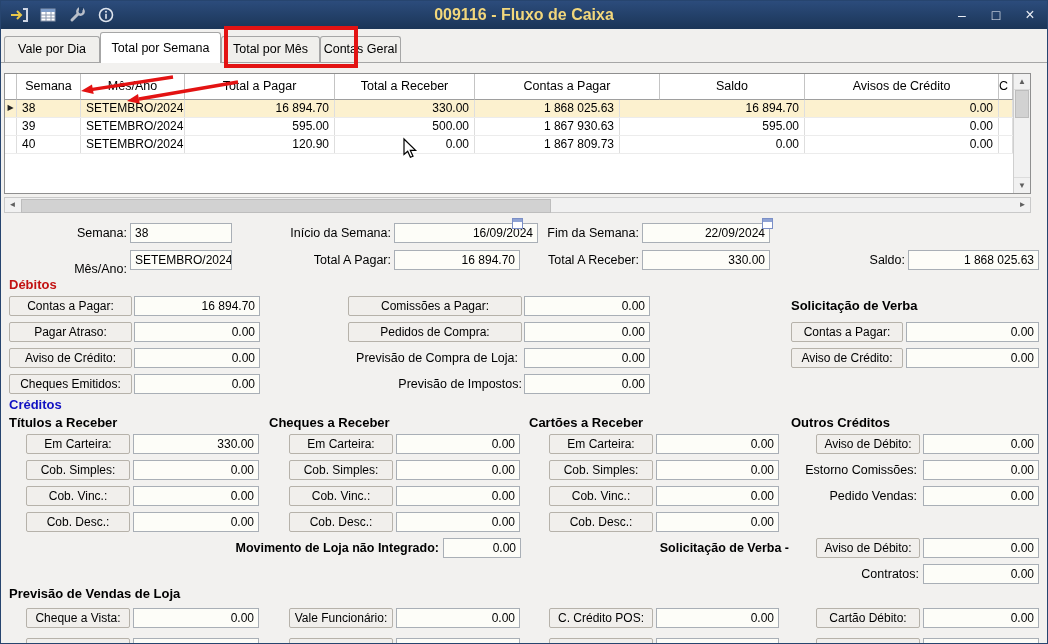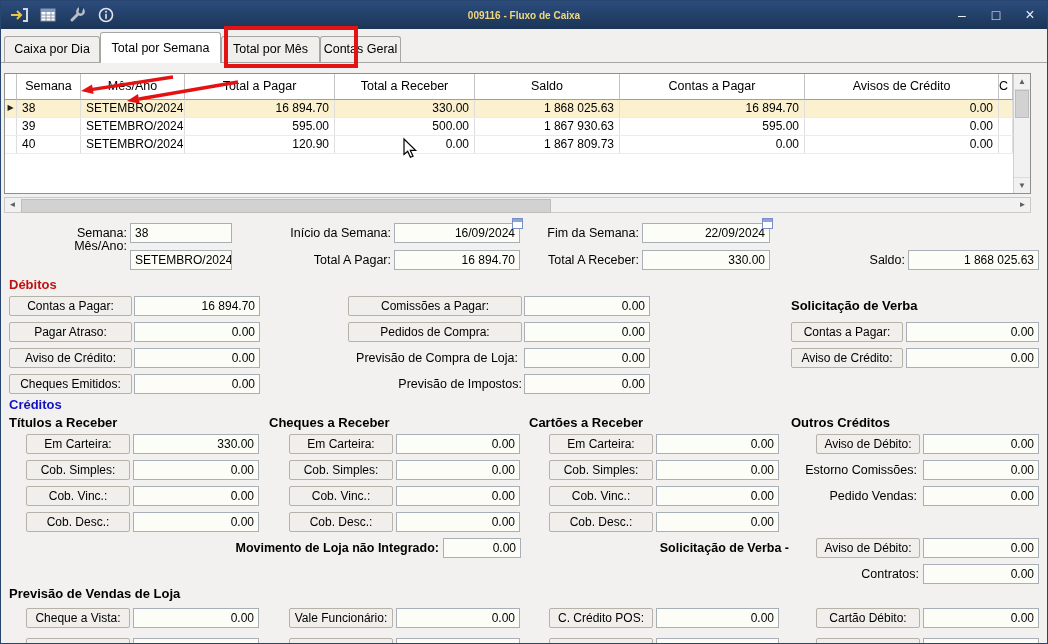--- a/index.html
+++ b/index.html
@@ -2,21 +2,21 @@
 <html><head>
 <meta charset="utf-8">
 <style>
   html,body{margin:0;padding:0;}
   body{width:1048px;height:644px;overflow:hidden;font-family:"Liberation Sans",sans-serif;background:#f2f1ef;}
   .window{position:relative;width:1048px;height:644px;overflow:hidden;background:#f2f1ef;box-sizing:border-box;border:1px solid #27456f;}
   
   .titlebar{position:absolute;left:0;top:0;width:100%;height:28px;background:linear-gradient(#2c4c7c,#1b3557);display:flex;align-items:center;}
   .tb-icons{display:flex;gap:9px;padding-left:8px;align-items:center;z-index:2;}
   .tb-icon{width:20px;height:18px;display:inline-flex;align-items:center;justify-content:center;cursor:pointer;}
-  .tb-title{position:absolute;left:0;right:0;text-align:center;color:#f2d77c;font-weight:bold;font-size:10px;pointer-events:none;}
+  .tb-title{position:absolute;left:0;right:0;text-align:center;color:#f2d77c;font-weight:bold;font-size:16px;pointer-events:none;}
   .tb-controls{position:absolute;right:8px;top:0;height:28px;display:flex;gap:16px;align-items:center;z-index:2;}
   .tb-btn{color:#e9edf4;font-size:14px;width:18px;text-align:center;cursor:pointer;line-height:28px;}
   
   .tabbar{position:absolute;left:0;top:28px;width:100%;height:34px;background:#f1f0ee;border-bottom:1px solid #a6a6a6;display:flex;align-items:flex-end;padding-left:3px;box-sizing:border-box;}
   .tab{box-sizing:border-box;height:26px;line-height:25px;text-align:center;border:1px solid #a6a6a6;border-bottom:none;background:#f0efec;font-size:12.5px;border-radius:3px 3px 0 0;white-space:nowrap;overflow:hidden;cursor:pointer;}
   .tab.active{height:31px;line-height:30px;background:#ffffff;position:relative;z-index:2;margin-bottom:-1px;}
   
   .grid{position:absolute;left:3px;top:72px;width:1027px;height:121px;background:#fff;border:1px solid #8f8f8f;box-sizing:border-box;overflow:hidden;}
   .ghead{display:flex;}
   .hcell{box-sizing:border-box;flex:none;overflow:hidden;white-space:nowrap;border-right:1px solid #c4c4c4;border-bottom:1px solid #9e9e9e;text-align:center;padding-top:5px;height:26px;font-size:12.5px;background:#fff;cursor:pointer;}
@@ -90,35 +90,35 @@
     </div>
     <div class="tb-title">009116 - Fluxo de Caixa</div>
     <div class="tb-controls">
       <span class="tb-btn">–</span>
       <span class="tb-btn">□</span>
       <span class="tb-btn" style="font-size:16px">×</span>
     </div>
   </div>
 
   <div class="tabbar">
-    <div class="tab" style="width:96px">Caixa por Dia</div>
+    <div class="tab" style="width:96px">Vale por Dia</div>
     <div class="tab active" style="width:121px">Total por Semana</div>
     <div class="tab" style="width:99px">Total por Mês</div>
     <div class="tab" style="width:81px">Contas Geral</div>
   </div>
 
   <div class="grid">
     <div class="ghead">
       <div class="hcell w0"></div>
       <div class="hcell w1">Semana</div>
       <div class="hcell w2">Mês/Ano</div>
       <div class="hcell w3">Total a Pagar</div>
       <div class="hcell w4">Total a Receber</div>
+      <div class="hcell w6">Contas a Pagar</div>
       <div class="hcell w5">Saldo</div>
-      <div class="hcell w6">Contas a Pagar</div>
       <div class="hcell w7">Avisos de Crédito</div>
       <div class="hcell w8" style="text-align:left">C</div>
     </div>
     <div class="grow sel">
       <div class="cell w0 marker">▶</div>
       <div class="cell w1">38</div>
       <div class="cell w2">SETEMBRO/2024</div>
       <div class="cell w3 num">16 894.70</div>
       <div class="cell w4 num">330.00</div>
       <div class="cell w5 num">1 868 025.63</div>
@@ -157,27 +157,27 @@
 
   <div class="hscroll">
     <div class="hs-left">◄</div>
     <div class="hs-thumb"></div>
     <div class="hs-right">►</div>
   </div>
 
   <div class="plbl" style="left:40px;top:222px;width:86px">Semana:</div>
   <div class="valbox left" style="left:129px;top:222px;width:102px">38</div>
   <div class="plbl" style="left:268px;top:222px;width:122px">Início da Semana:</div>
-  <div class="valbox" style="left:393px;top:222px;width:126px">16/09/2024</div>
+  <div class="valbox" style="left:393px;top:222px;width:144px">16/09/2024</div>
   <span class="cal" style="left:511px;top:217px"></span>
   <div class="plbl" style="left:524px;top:222px;width:114px">Fim da Semana:</div>
   <div class="valbox" style="left:641px;top:222px;width:128px">22/09/2024</div>
   <span class="cal" style="left:761px;top:217px"></span>
 
-  <div class="plbl" style="left:30px;top:235px;width:96px">Mês/Ano:</div>
+  <div class="plbl" style="left:30px;top:258px;width:96px">Mês/Ano:</div>
   <div class="valbox left" style="left:129px;top:249px;width:102px">SETEMBRO/2024</div>
   <div class="plbl" style="left:268px;top:249px;width:122px">Total A Pagar:</div>
   <div class="valbox" style="left:393px;top:249px;width:126px">16 894.70</div>
   <div class="plbl" style="left:510px;top:249px;width:128px">Total A Receber:</div>
   <div class="valbox" style="left:641px;top:249px;width:128px">330.00</div>
   <div class="plbl" style="left:828px;top:249px;width:76px">Saldo:</div>
   <div class="valbox" style="left:907px;top:249px;width:131px">1 868 025.63</div>
 
   <div class="sect red" style="left:8px;top:276px">Débitos</div>
 

